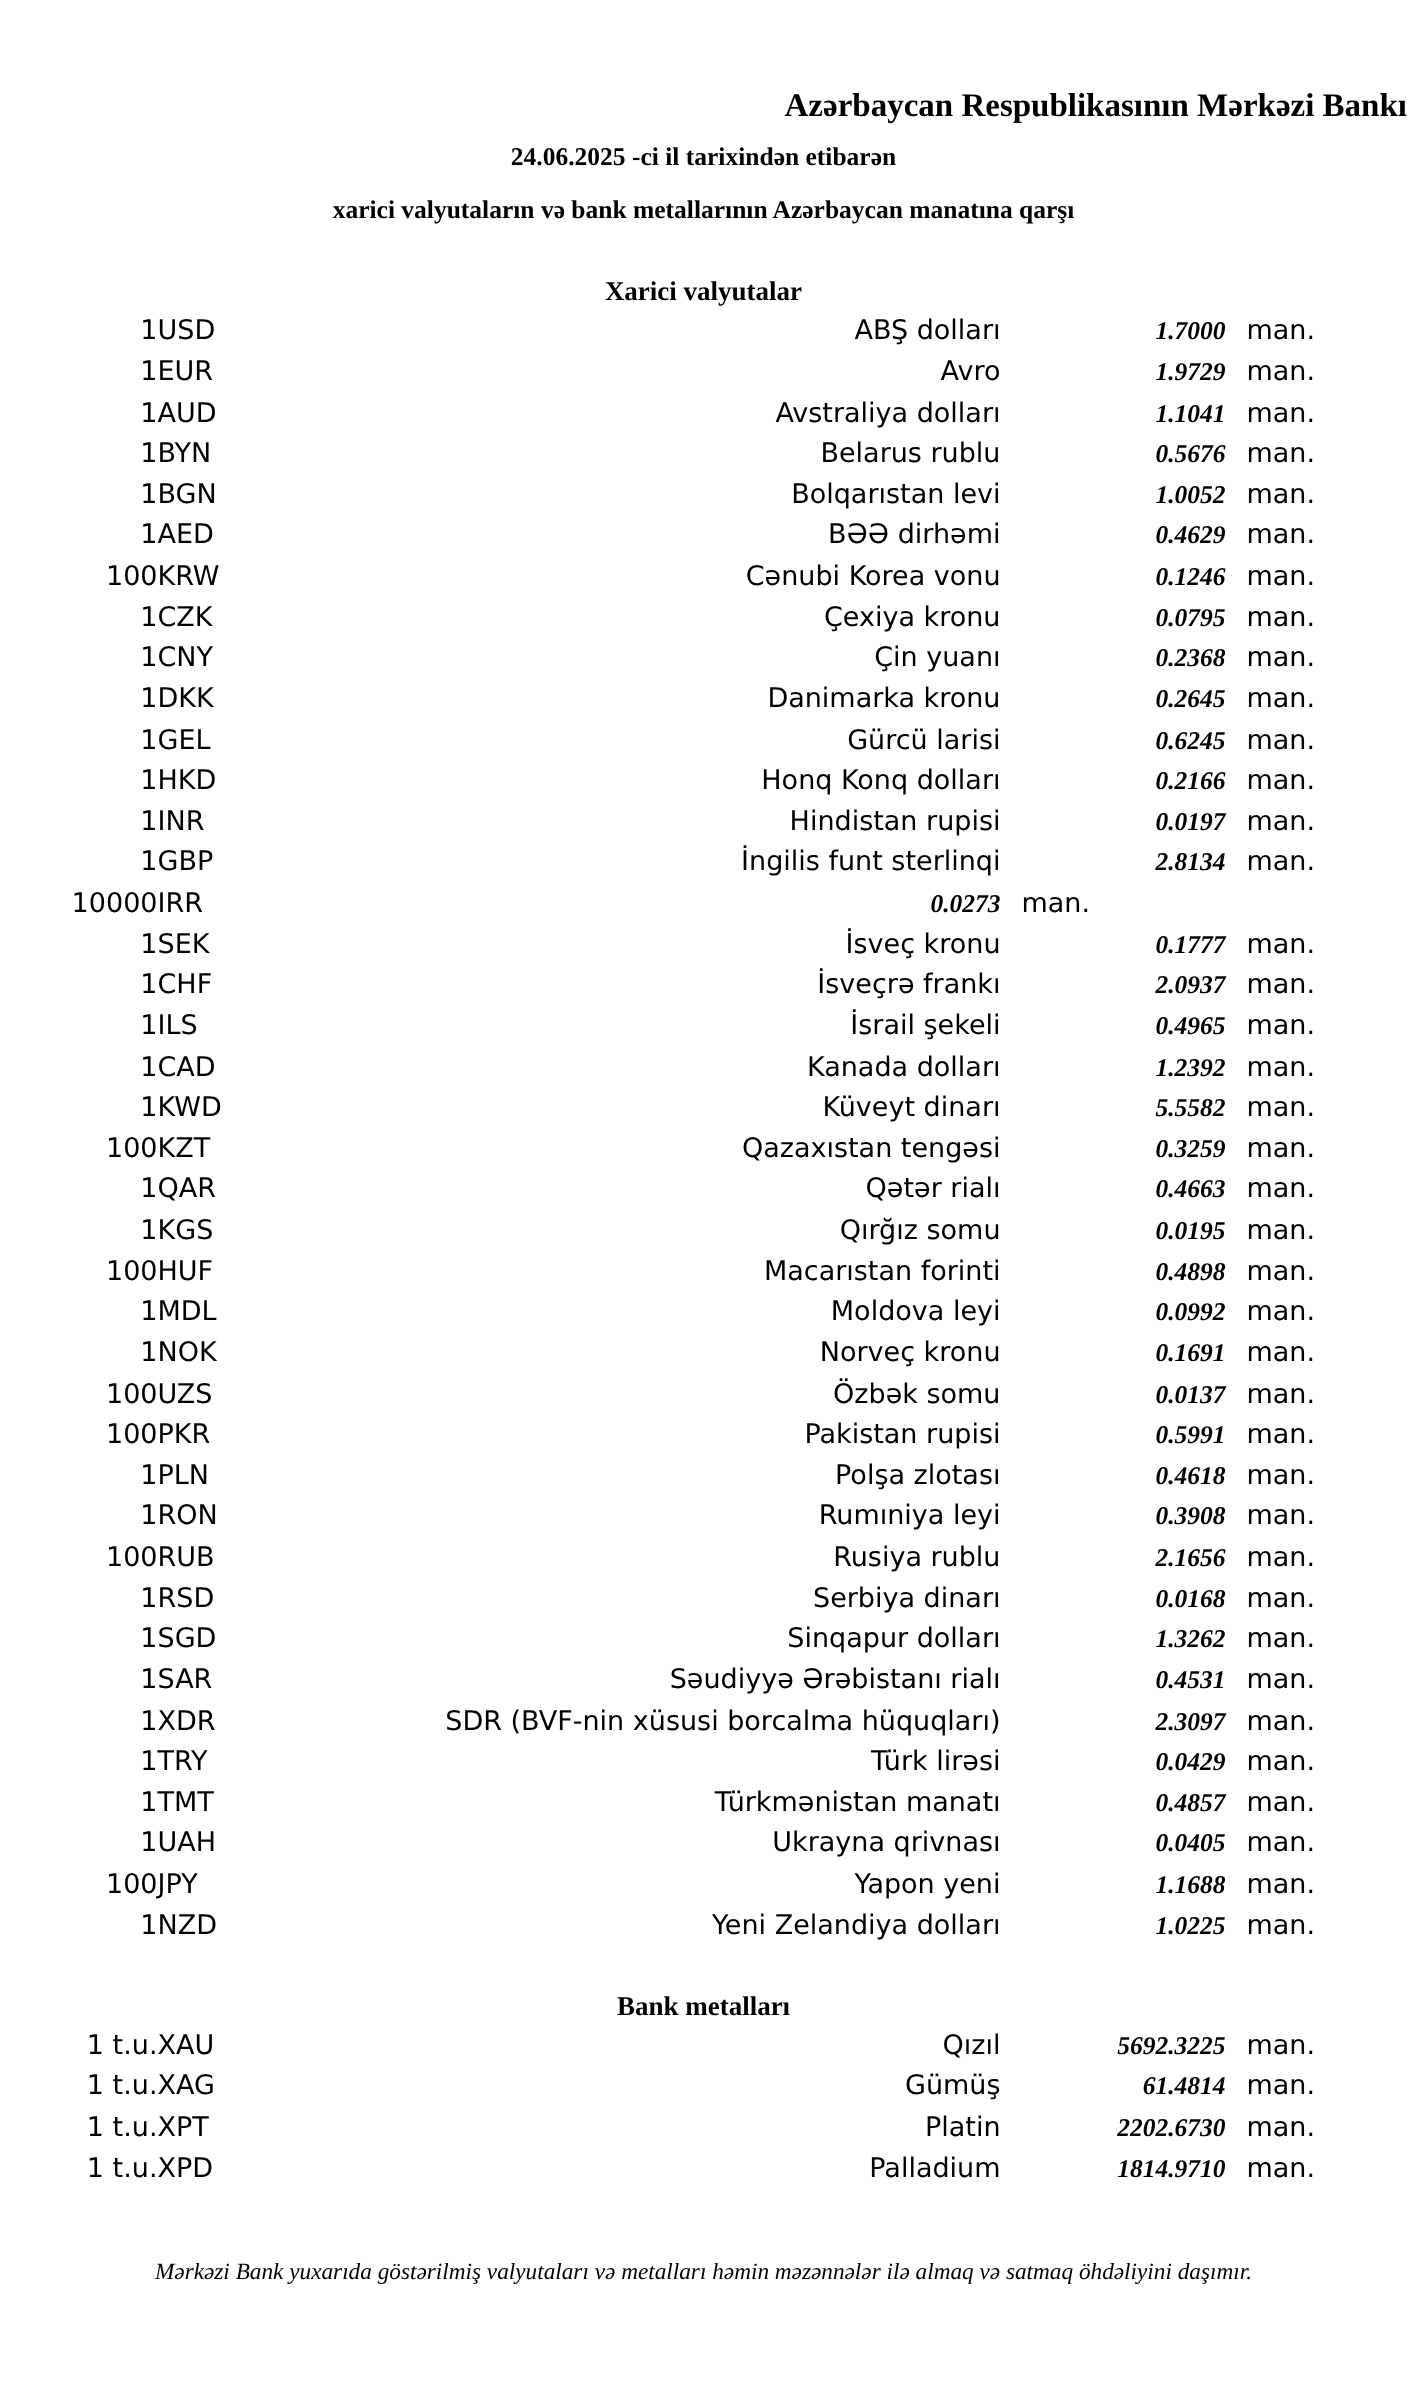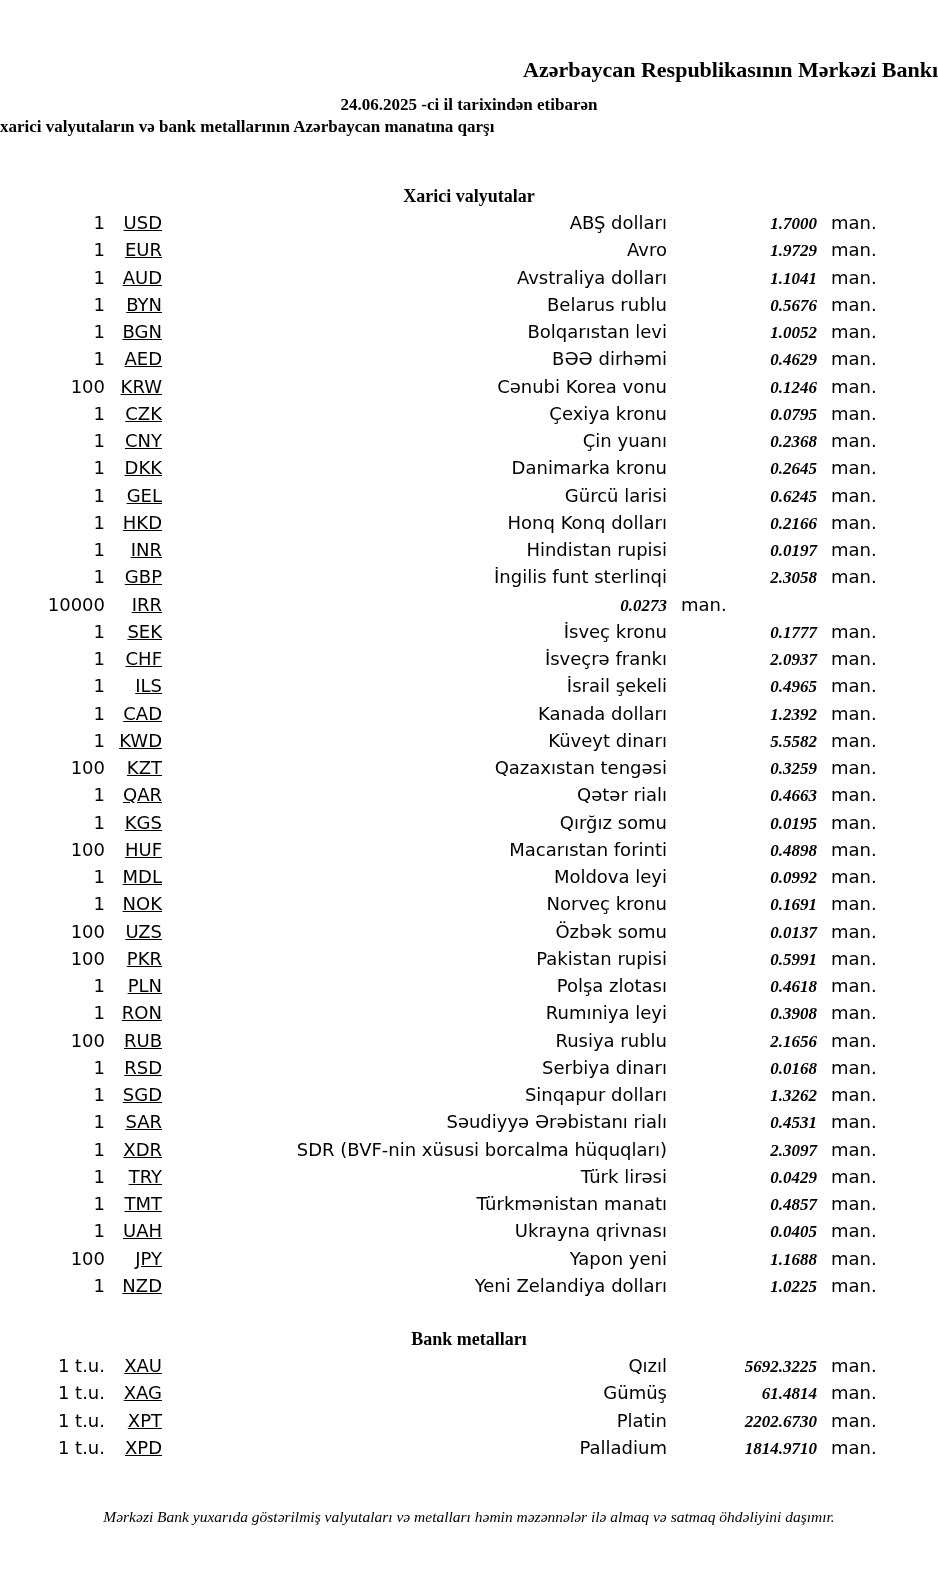--- a/index.html
+++ b/index.html
@@ -28,52 +28,52 @@
     font-size: 17px;
     line-height: 22px;
     text-align: center;
     margin-top: 10px;
   }
   .subtitle-line {
     font-family: "Liberation Serif", serif;
     font-weight: bold;
     font-size: 17px;
     line-height: 22px;
-    text-align: left;
+    text-align: center;
+    margin-top: 13px;
   }
   .section-heading {
     font-family: "Liberation Serif", serif;
     font-weight: bold;
     font-size: 18px;
     line-height: 22px;
     text-align: center;
     margin: 0;
   }
-  #currencies-heading { margin-top: 47px; }
+  #currencies-heading { margin-top: 32px; }
   #metals-heading     { margin-top: 29px; }
   .rate-table {
     width: 880px;
     margin-top: 2px;
   }
   .rate-row {
     display: grid;
     grid-template-columns: 105px 57px auto 150px 63px;
     height: 27.25px;
     line-height: 27.25px;
     align-items: baseline;
   }
   .cell-qty {
     text-align: right;
     font-size: 18px;
     white-space: nowrap;
   }
   .cell-code {
-    text-align: right;
+    text-align: left;
     font-size: 18px;
-    text-decoration: underline;
   }
   .cell-name {
     text-align: right;
     padding-left: 9px;
     font-size: 18px;
     white-space: nowrap;
   }
   .cell-rate {
     text-align: right;
     font-family: "Liberation Serif", serif;
@@ -198,21 +198,21 @@
           <span class="cell-qty">1</span>
           <span class="cell-code">INR</span>
           <span class="cell-name">Hindistan rupisi</span>
           <span class="cell-rate">0.0197</span>
           <span class="cell-unit">man.</span>
         </div>
         <div class="rate-row">
           <span class="cell-qty">1</span>
           <span class="cell-code">GBP</span>
           <span class="cell-name">İngilis funt sterlinqi</span>
-          <span class="cell-rate">2.3058</span>
+          <span class="cell-rate">2.8134</span>
           <span class="cell-unit">man.</span>
         </div>
         <div class="rate-row">
           <span class="cell-qty">10000</span>
           <span class="cell-code">IRR</span>
           <span class="cell-rate">0.0273</span>
           <span class="cell-unit">man.</span>
         </div>
         <div class="rate-row">
           <span class="cell-qty">1</span>

